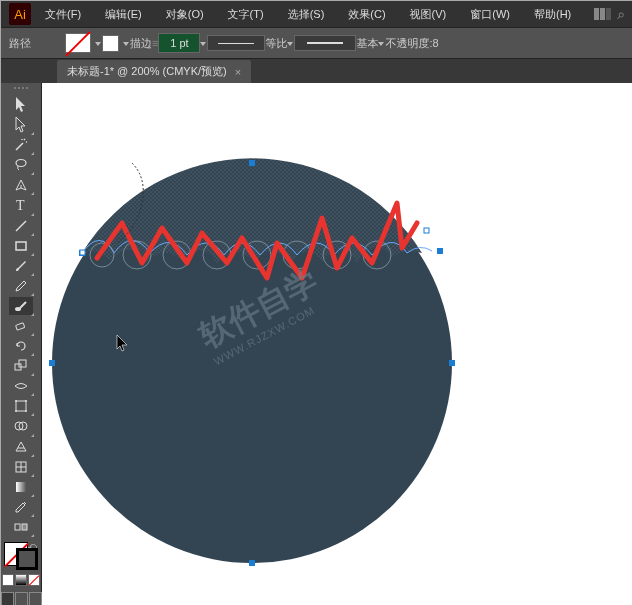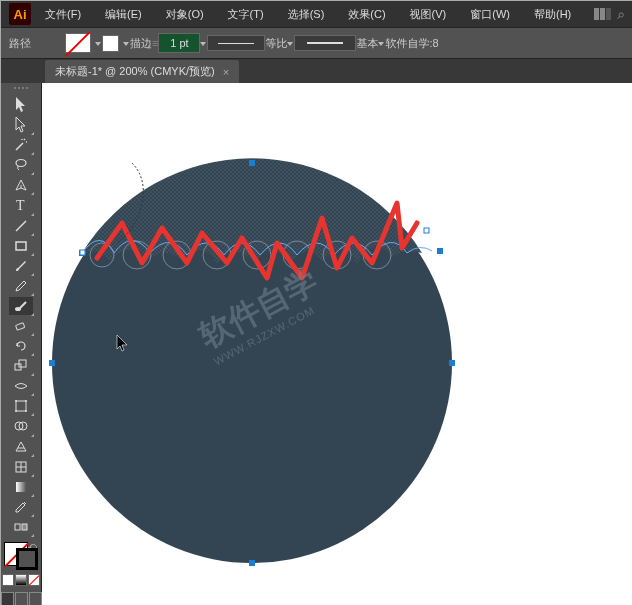--- a/index.html
+++ b/index.html
@@ -1,39 +1,39 @@
 <!DOCTYPE html>
 <html><head>
 <meta charset="utf-8">
 <style>
 html,body{margin:0;padding:0;background:#4a4a4a;font-family:"Microsoft YaHei",Arial,sans-serif;font-size:11px;color:#ddd;overflow:hidden}
 .app{width:632px;height:605px;background:#4a4a4a;position:relative;border:1px solid #aaa}
 .menubar{height:26px;background:#323232;display:flex;align-items:center;padding:0 8px;border-bottom:1px solid #222}
-.logo{width:22px;height:22px;background:#310000;color:#ff9a00;font-weight:bold;font-size:13px;display:flex;align-items:center;justify-content:center;margin-right:8px;border-radius:2px}
+.logo{width:22px;height:22px;background:#310000;color:#ff9a00;font-weight:normal;font-size:13px;display:flex;align-items:center;justify-content:center;margin-right:8px;border-radius:2px}
 .menu-items{display:flex;gap:12px}
 .menu-item{padding:3px 6px;color:#ddd;cursor:pointer}
 .menu-right{margin-left:auto;display:flex;gap:6px;align-items:center}
 .panel-icon{display:flex;gap:1px}
 .panel-icon span{width:5px;height:12px;background:#888}
 .panel-icon span:last-child{background:#555}
 .control-bar{height:30px;background:#525252;display:flex;align-items:center;padding:0 8px;gap:0;border-bottom:1px solid #222}
 .label{color:#ccc;font-size:11px}
 .swatch-group{display:flex;align-items:center;gap:4px}
 .swatch{width:24px;height:18px;border:1px solid #666;position:relative}
 .swatch-fill{background:#fff}
 .swatch-fill::after{content:"";position:absolute;width:140%;height:2px;background:#e00;top:50%;left:-20%;transform:rotate(-45deg)}
 .dropdown-arrow{width:7px;height:7px;display:inline-block;position:relative}
 .dropdown-arrow::after{content:"";position:absolute;border-left:3px solid transparent;border-right:3px solid transparent;border-top:4px solid #bbb;top:2px;left:0}
 .small-swatch-stroke{background:#fff;width:15px;height:15px}
 .pt-input{background:#14532d;border:1px solid #666;color:#ddd;width:36px;height:16px;font-size:11px;text-align:center}
 .stroke-style{width:56px;height:14px;background:#3a3a3a;border:1px solid #666;display:flex;align-items:center;justify-content:center}
 .stroke-line{width:36px;height:1px;background:#ddd}
 .stroke-line.thick{height:2px}
 .brush-style{width:60px;height:14px;background:#3a3a3a;border:1px solid #666;display:flex;align-items:center;justify-content:center}
-.tab-bar{height:24px;background:#383838;display:flex;align-items:end;padding-left:44px}
+.tab-bar{height:24px;background:#383838;display:flex;align-items:end;padding-left:56px}
 .tab{background:#525252;padding:4px 10px;font-size:11px;color:#ddd;display:flex;align-items:center;gap:8px;border-top-left-radius:2px;border-top-right-radius:2px}
 .tab-close{color:#aaa;cursor:pointer;font-size:11px}
 .main{display:flex;height:calc(100% - 80px)}
 .toolbar{width:40px;background:#525252;border-right:1px solid #222;display:flex;flex-direction:column;align-items:center;padding-top:4px;gap:2px}
 .grip{width:30px;height:6px;display:flex;justify-content:center;gap:2px;margin-bottom:2px}
 .grip span{width:2px;height:2px;background:#888;border-radius:50%}
 .tool{width:24px;height:22px;display:flex;align-items:center;justify-content:center;cursor:pointer;color:#ddd;position:relative}
 .tool.active{background:#383838}
 .tool::after{content:"";position:absolute;right:-1px;bottom:-1px;border-left:3px solid transparent;border-bottom:3px solid #aaa}
 .tool.no-sub::after{display:none}
@@ -99,21 +99,21 @@
     <div class="stroke-style">
         <div class="stroke-line"></div>
       </div>
     <span class="label">等比</span>
     <span class="dropdown-arrow"></span>
     <div class="brush-style">
         <div class="stroke-line thick"></div>
       </div>
     <span class="label">基本</span>
     <span class="dropdown-arrow"></span>
-    <span class="label">软件自学:</span>
+    <span class="label">不透明度:</span>
     <span class="label">8</span>
   </div>
 
   <div class="tab-bar">
     <div class="tab">
       <span>未标题-1* @ 200% (CMYK/预览)</span>
       <span class="tab-close">×</span>
     </div>
   </div>
 

